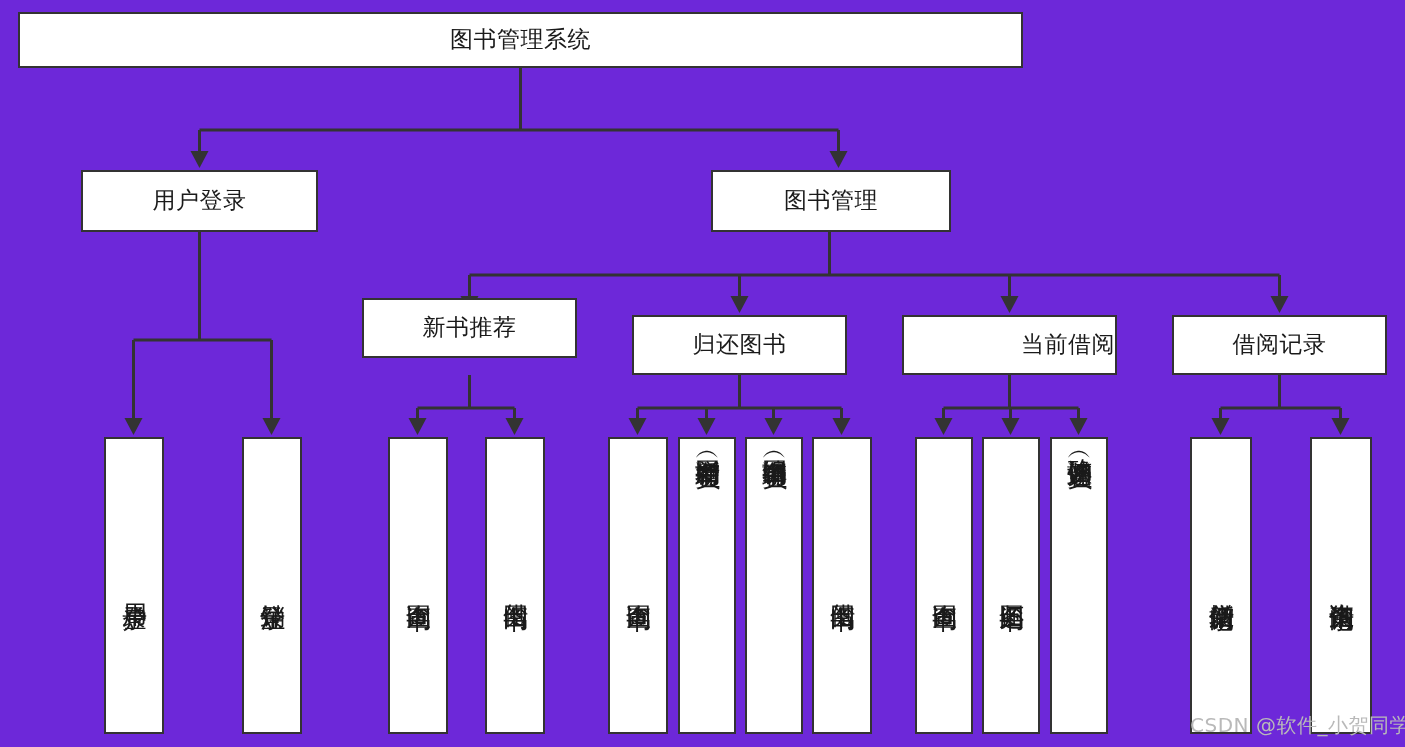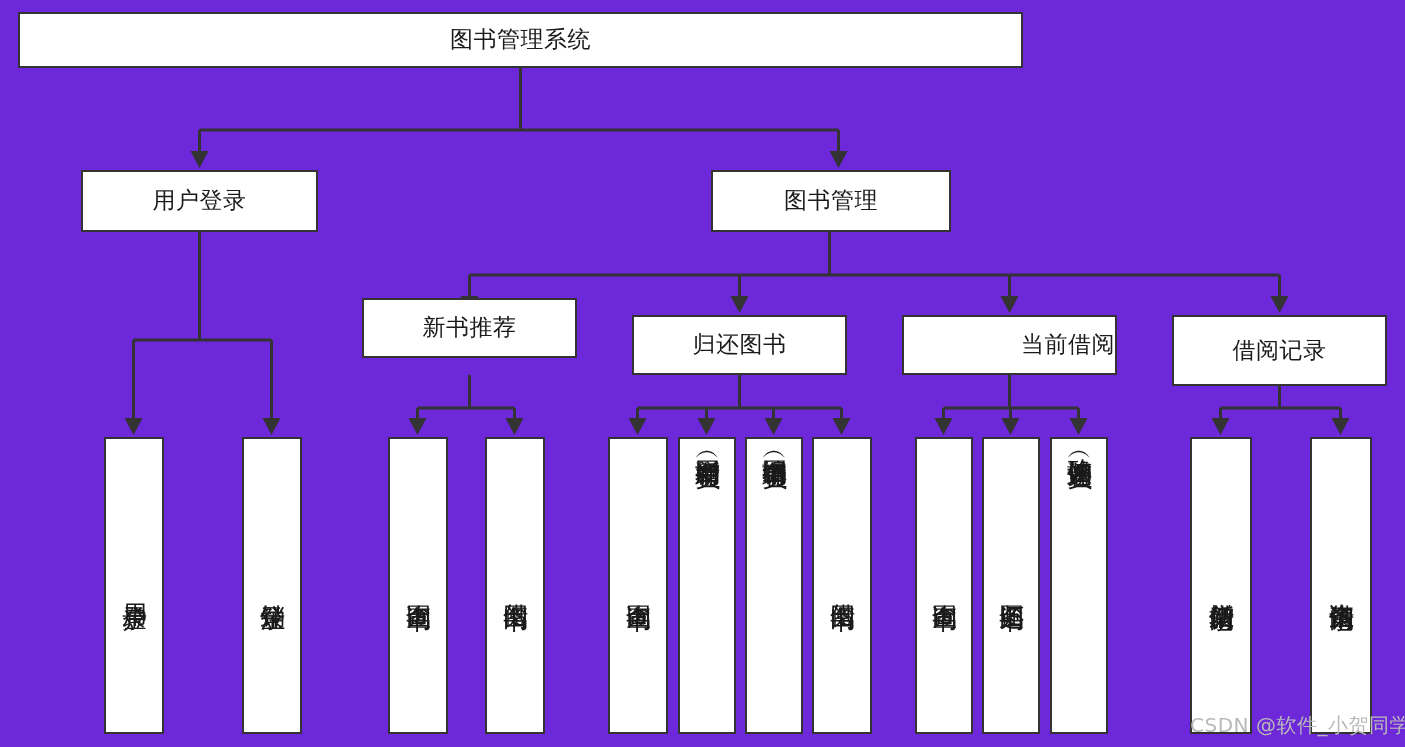--- a/index.html
+++ b/index.html
@@ -144,21 +144,21 @@
       </div>
       <div class="node-box" style="left: 362px; top: 298px; width: 215px; height: 60px;">
         <span class="node-label">新书推荐</span>
       </div>
       <div class="node-box" style="left: 632px; top: 315px; width: 215px; height: 60px;">
         <span class="node-label">归还图书</span>
       </div>
       <div class="node-box" style="left: 902px; top: 315px; width: 215px; height: 60px; justify-content: flex-end;">
         <span class="node-label">当前借阅</span>
       </div>
-      <div class="node-box" style="left: 1172px; top: 315px; width: 215px; height: 71px;">
+      <div class="node-box" style="left: 1172px; top: 315px; width: 215px; height: 60px;">
         <span class="node-label">借阅记录</span>
       </div>
       <div class="node-box vertical centered" style="left: 104px; top: 437px; width: 60px; height: 297px;">
         <span class="node-label">用户登录</span>
       </div>
       <div class="node-box vertical centered" style="left: 242px; top: 437px; width: 60px; height: 297px;">
         <span class="node-label">注销登录</span>
       </div>
       <div class="node-box vertical centered" style="left: 388px; top: 437px; width: 60px; height: 297px;">
         <span class="node-label">查询图书</span>

